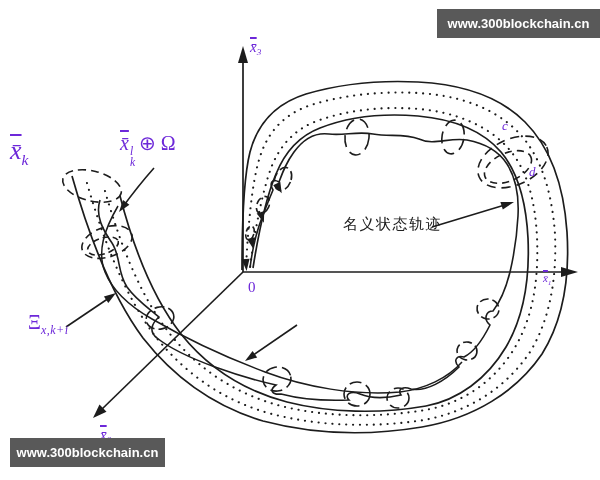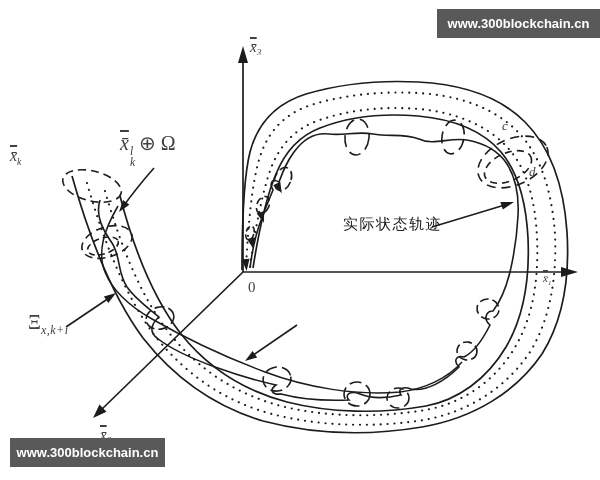--- a/index.html
+++ b/index.html
@@ -1,21 +1,21 @@
 <!DOCTYPE html>
 <html><head>
 <meta charset="utf-8">
 <style>
   html,body{margin:0;padding:0;background:#ffffff;}
   .stage{
     position:relative;width:600px;height:480px;background:#ffffff;
     font-family:"Liberation Serif", serif;overflow:hidden;
   }
   svg{position:absolute;left:0;top:0;}
-  .lbl{position:absolute;color:#404040;white-space:nowrap;line-height:1;}
+  .lbl{position:absolute;color:#6d28d9;white-space:nowrap;line-height:1;}
   .math{font-style:italic;}
   .ov{text-decoration:overline;text-decoration-thickness:1.5px;}
   .sub{font-size:0.60em;font-style:italic;vertical-align:-0.38em;letter-spacing:0.5px;}
   .stack{display:inline-flex;flex-direction:column;align-items:flex-start;
          font-size:0.58em;line-height:0.95;vertical-align:-0.42em;font-style:italic;margin-left:1px;}
   .rest{font-style:normal;margin-left:4px;}
   .cjk{font-style:normal;font-size:15px;letter-spacing:1.5px;color:#202020;}
   .wm{
     position:absolute;display:flex;align-items:center;justify-content:center;
     font-family:"Liberation Sans", sans-serif;font-weight:bold;
@@ -167,30 +167,30 @@
       <line x1="297" y1="325" x2="249" y2="358"></line>
       <polygon fill="#1c1c1c" stroke="none" points="245,361 252.6,350.9 257.2,357.5"></polygon>
     </g>
   </svg>
 
   <div class="lbl math" style="left:250px;top:40px;font-size:15px;"><span class="ov">x̄</span><span class="sub">3</span></div>
   <div class="lbl math" style="left:543px;top:273px;font-size:11px;"><span class="ov">x̄</span><span class="sub">1</span></div>
   <div class="lbl math" style="left:100px;top:428px;font-size:15px;"><span class="ov">x̄</span><span class="sub">2</span></div>
   <div class="lbl" style="left:248px;top:280px;font-size:15px;">0</div>
 
-  <div class="lbl math" style="left:10px;top:148px;font-size:16px;"><span class="ov">x̄</span><span class="sub">k</span></div>
+  <div class="lbl math" style="left:10px;top:138px;font-size:26px;"><span class="ov">x̄</span><span class="sub">k</span></div>
 
   <div class="lbl math" style="left:120px;top:133px;font-size:20px;"><span class="ov">x̄</span><span class="stack">
         <span>l</span>
         <span>k</span>
       </span><span class="rest">⊕ Ω</span></div>
 
   <div class="lbl" style="left:28px;top:312px;font-size:20px;text-align:right;"><span>Ξ</span><span class="sub">x,k+i</span></div>
 
   <div class="lbl math" style="left:502px;top:119px;font-size:13px;">c</div>
   <div class="lbl math" style="left:529px;top:165px;font-size:13px;">d</div>
 
-  <div class="lbl cjk" style="left:343px;top:217px;">实际状态轨迹</div>
+  <div class="lbl cjk" style="left:343px;top:217px;">名义状态轨迹</div>
 
   <div class="wm" style="left:437px;top:9px;width:163px;height:29px;background:#595959;color:#ffffff;font-size:13px;">www.300blockchain.cn</div>
   <div class="wm" style="left:10px;top:438px;width:155px;height:29px;background:#595959;color:#ffffff;font-size:13px;">www.300blockchain.cn</div>
 
 </div>
 
 </body></html>

